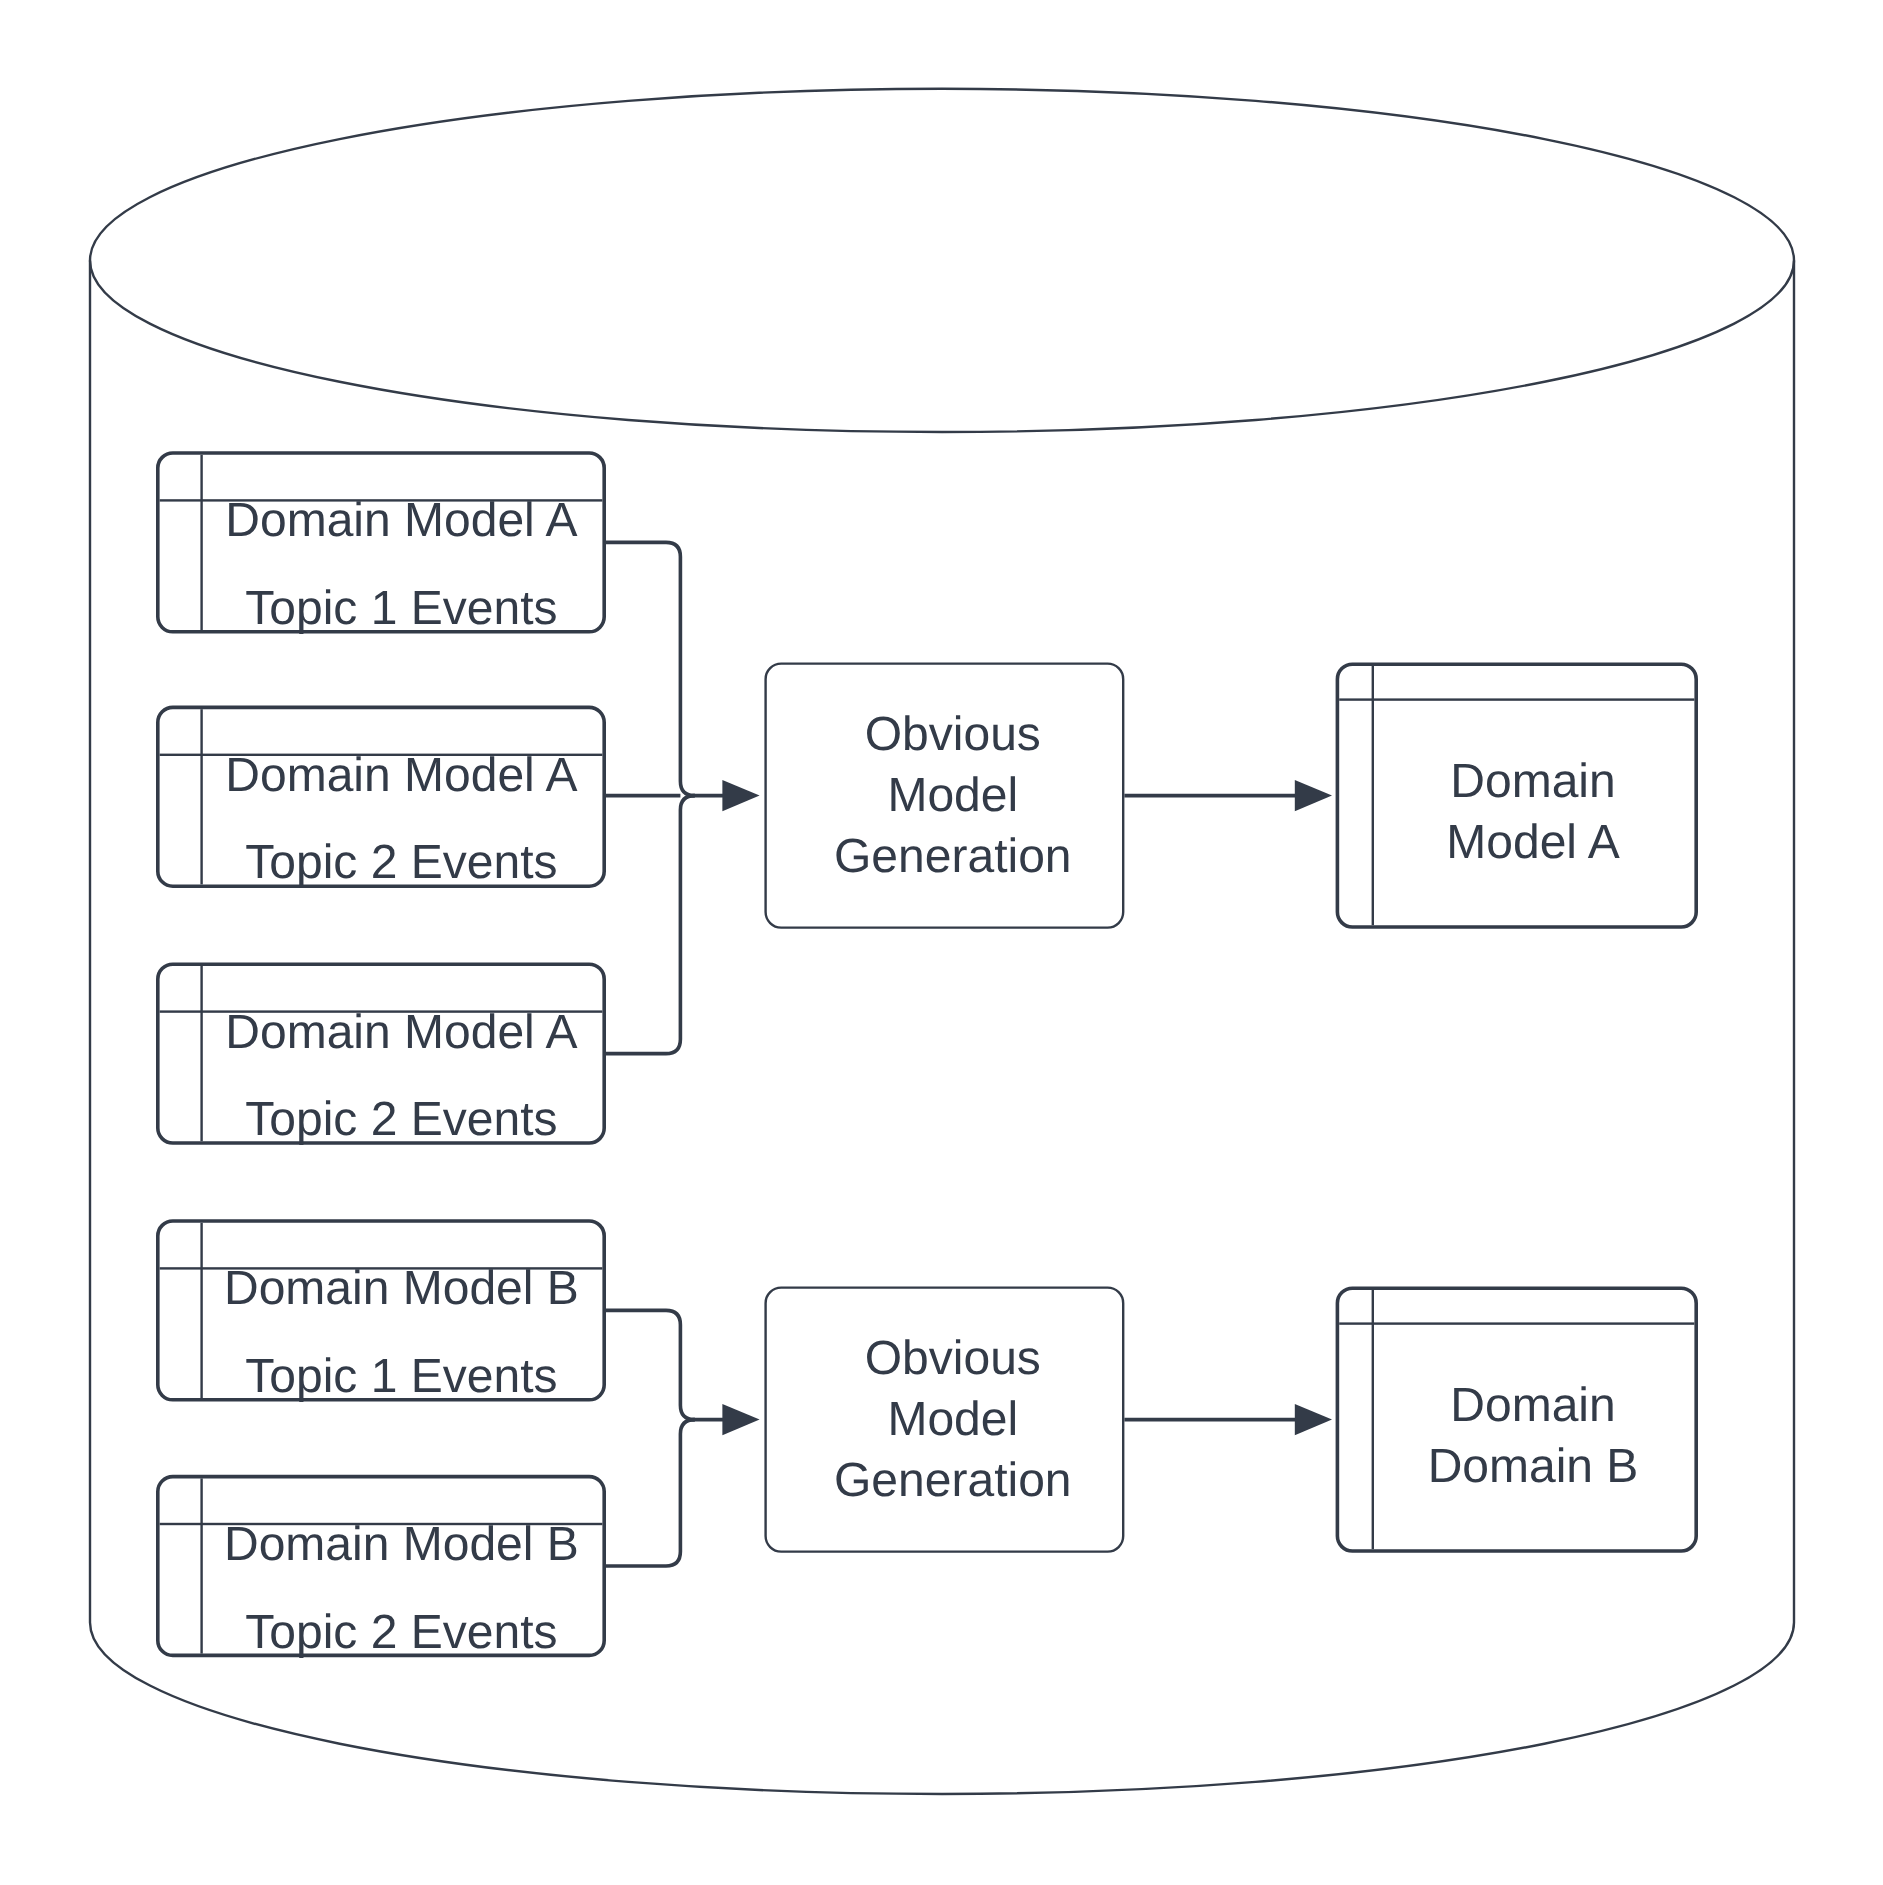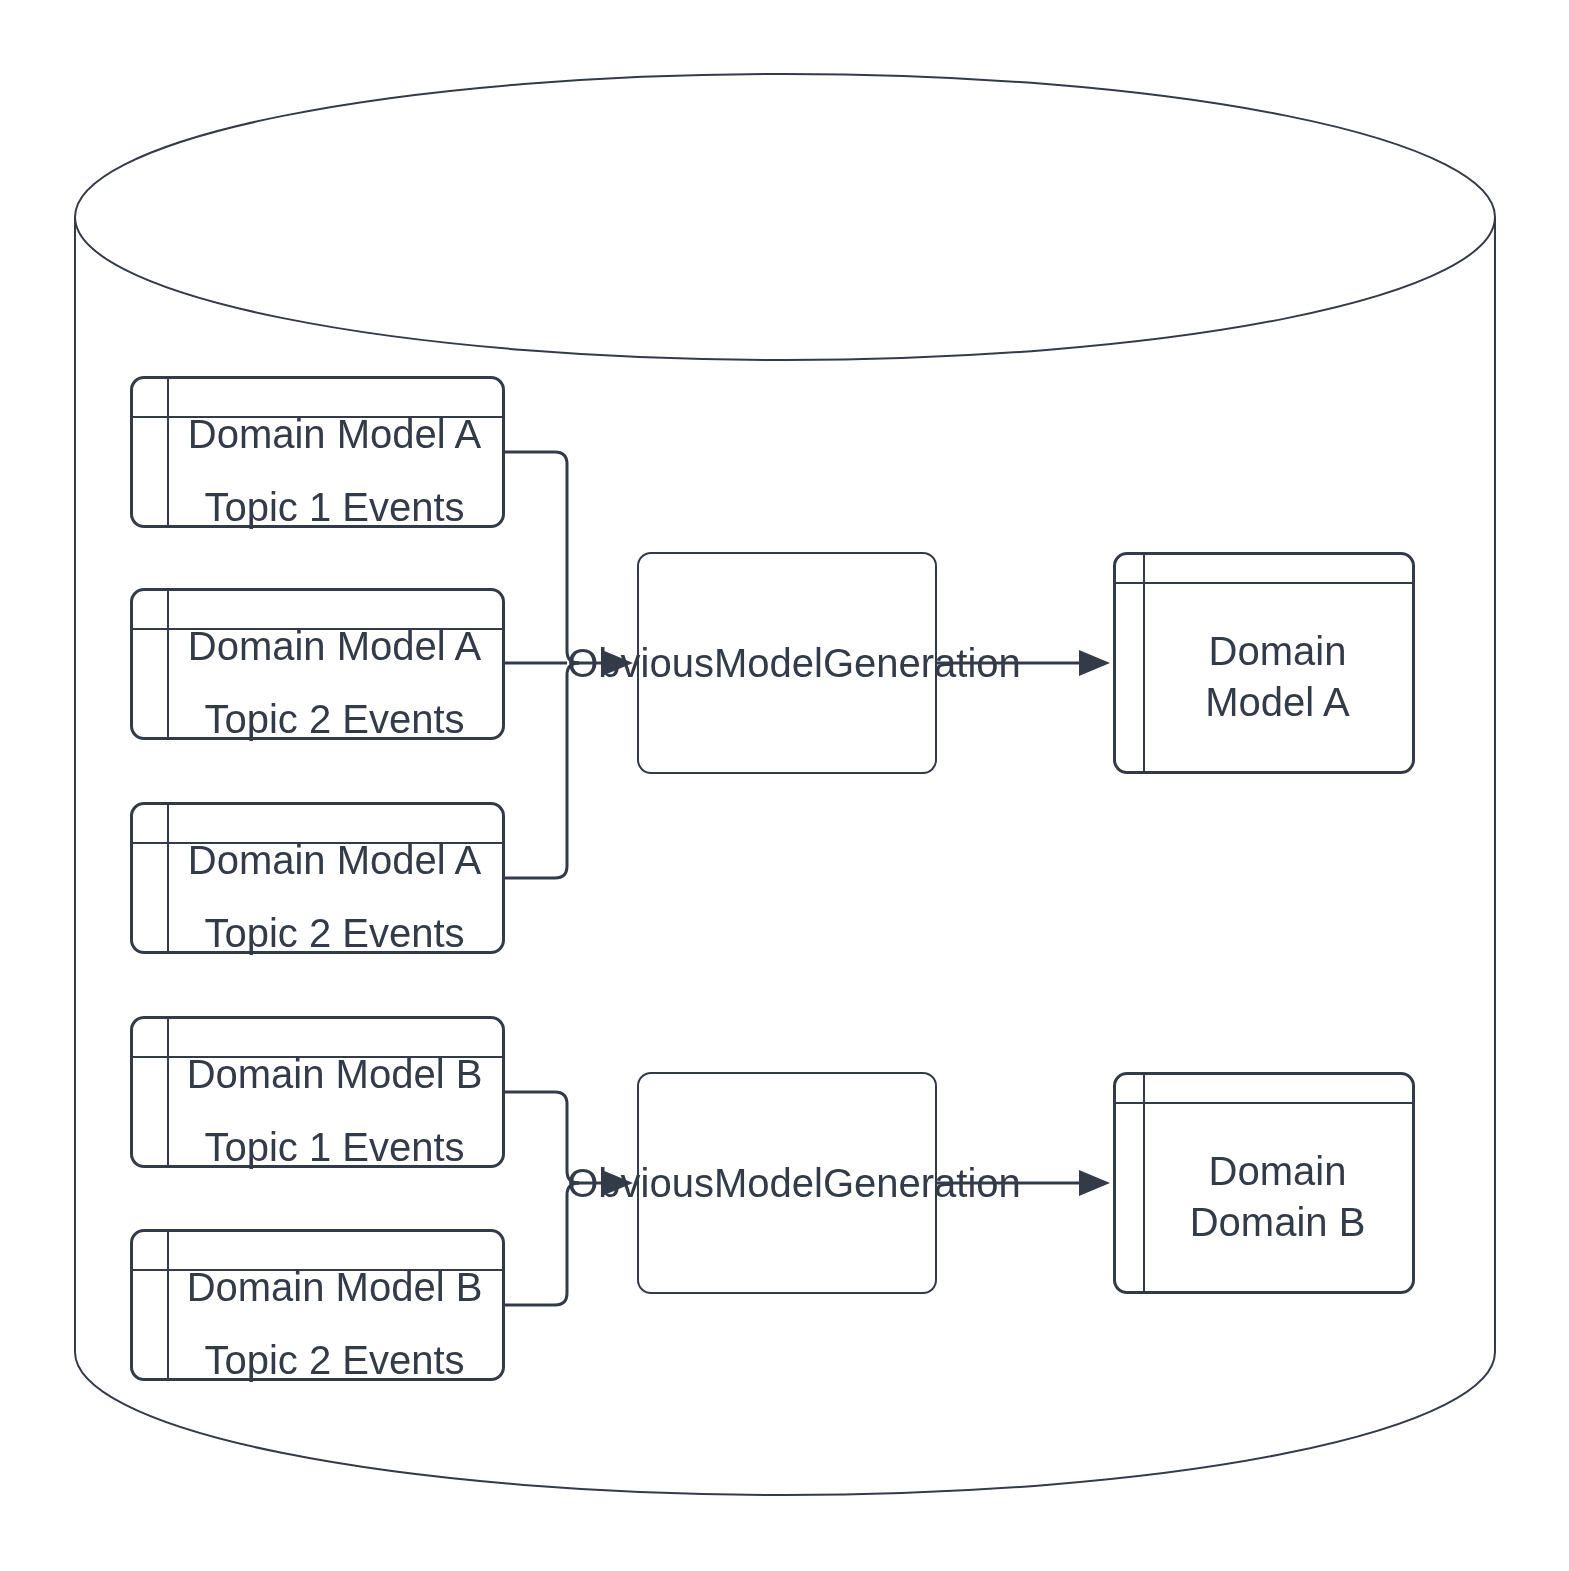--- a/index.html
+++ b/index.html
@@ -27,20 +27,21 @@
   .node {
     position: absolute;
     box-sizing: border-box;
     background: #ffffff;
     border: 3px solid var(--c-stroke, #333b48);
     border-radius: 14px;
   }
   .proc {
     border-width: 2.5px;
     display: flex;
+    flex-direction: column;
     align-items: center;
     justify-content: center;
     text-align: left;
     padding-left: 14px;
   }
   
   .tn-row {
     position: absolute;
     left: 0;
     right: 0;

